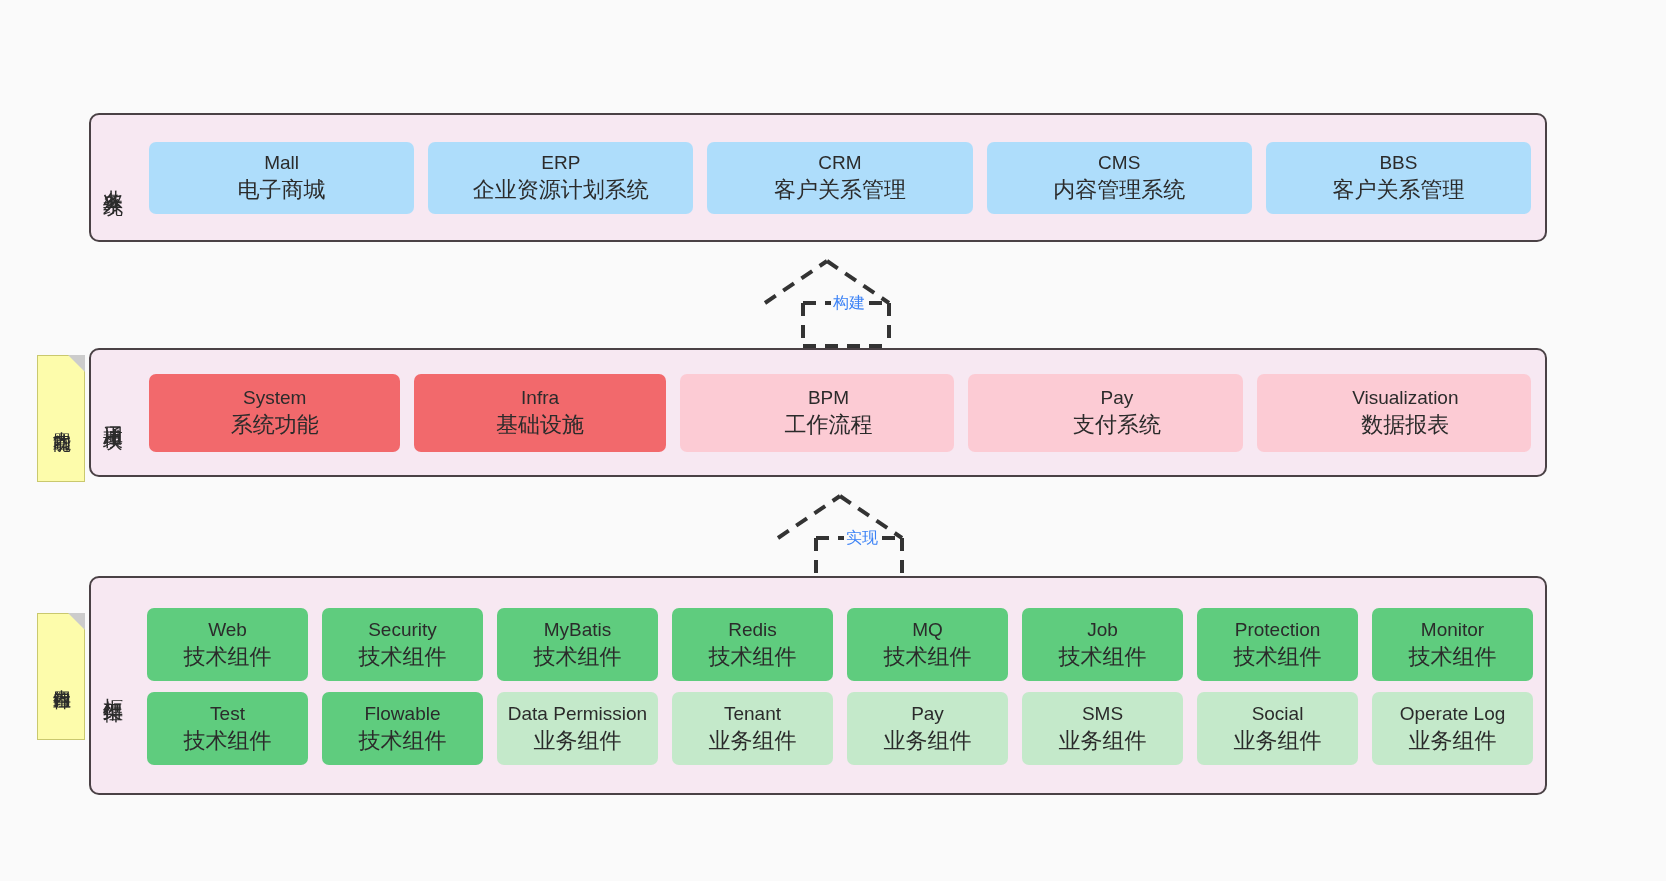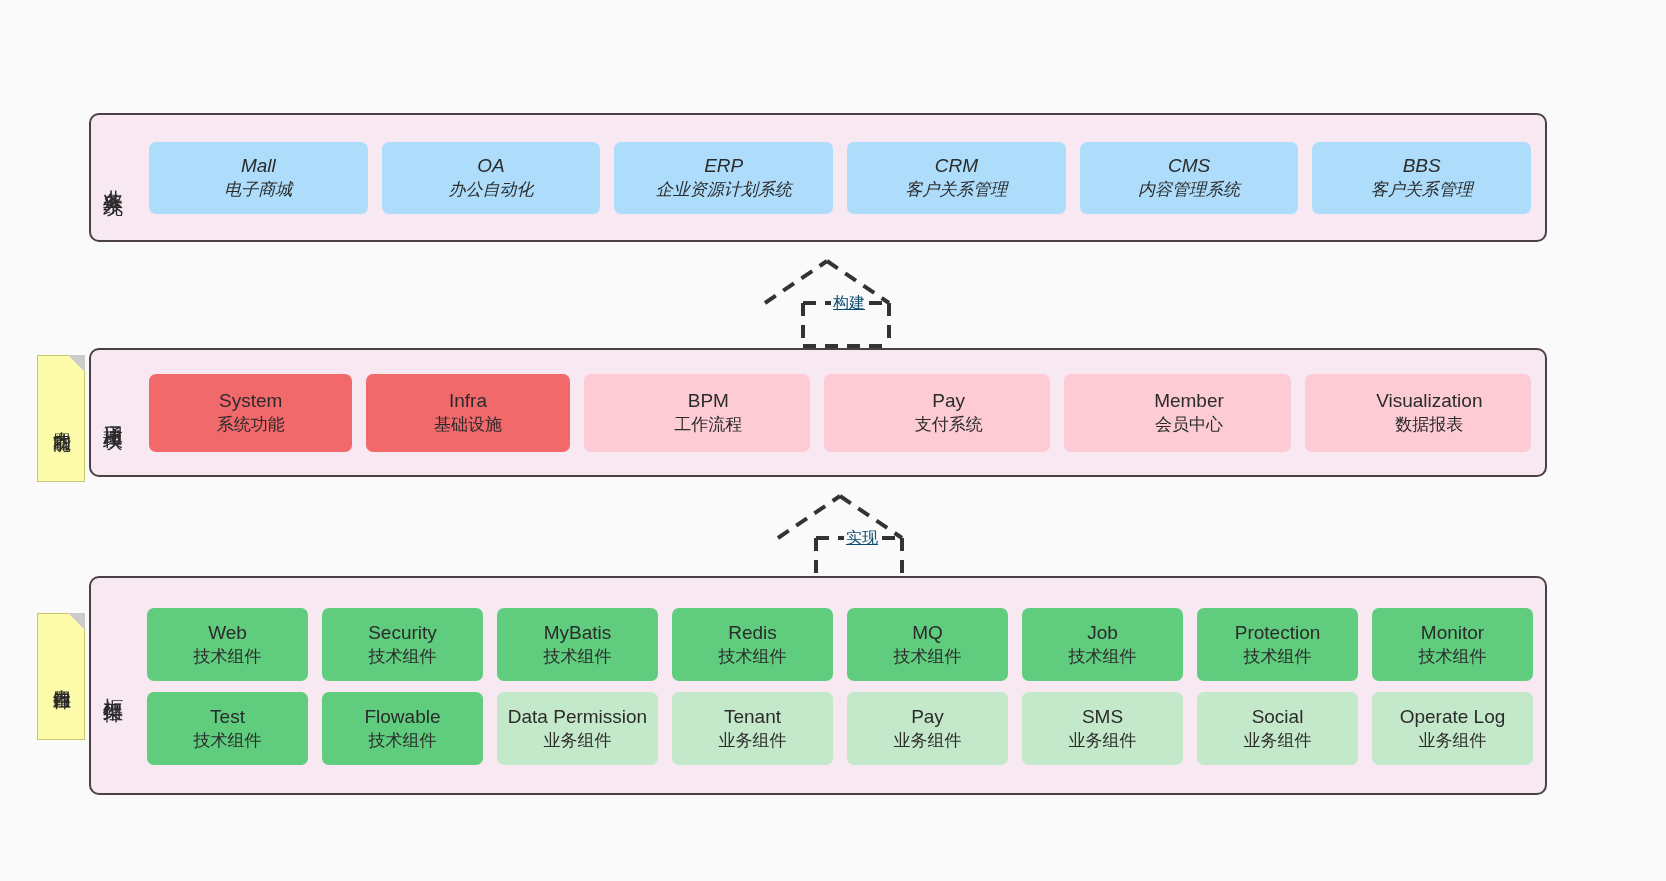--- a/index.html
+++ b/index.html
@@ -58,40 +58,39 @@
     text-align: center;
     color: #2b2b2b;
     line-height: 1.28;
     padding: 4px 6px;
   }
   .card .en {
     font-size: 19px;
     white-space: normal;
   }
   .card .cn {
-    font-size: 17px;
+    font-size: 22px;
   }
 
   .c-blue   { background: #aeddfb; }
   .c-red    { background: #f2696c; }
   .c-pink   { background: #fccbd4; padding-left: 29px; }
   .c-green  { background: #5fcc7e; }
   .c-lgreen { background: #c4e9ca; }
 
   
   #layer-business {
     left: 89px;
     top: 113px;
     width: 1458px;
     height: 129px;
   }
   #layer-business .layer-body {
     justify-content: space-between;
     gap: 14px;
-    font-style: italic;
   }
   #layer-business .card {
     flex: 1 1 0;
     height: 72px;
   }
 
   
   #layer-modules {
     left: 89px;
     top: 348px;
@@ -179,49 +178,44 @@
     position: absolute;
     left: 0;
     top: 0;
     overflow: visible;
   }
   .connector .conn-label {
     position: absolute;
     left: 76px;
     top: 38px;
     font-size: 16px;
-    color: #0c4a6e;
+    color: #3b82f6;
     background: #fafafa;
     padding: 0 2px;
     white-space: nowrap;
     user-select: none;
-    text-decoration: underline;
   }
   #connector-build {
     left: 755px;
     top: 255px;
   }
   #connector-implement {
     left: 768px;
     top: 490px;
   }
 </style>
 </head>
 <body>
 
 <div class="layer" id="layer-business">
   <div class="layer-title">业务系统</div>
   <div class="layer-body">
     <div class="card c-blue">
       <span class="en">Mall</span>
       <span class="cn">电子商城</span>
-    </div>
-    <div class="card c-blue">
-      <span class="en">OA</span>
-      <span class="cn">办公自动化</span>
     </div>
     <div class="card c-blue">
       <span class="en">ERP</span>
       <span class="cn">企业资源计划系统</span>
     </div>
     <div class="card c-blue">
       <span class="en">CRM</span>
       <span class="cn">客户关系管理</span>
     </div>
     <div class="card c-blue">
@@ -266,24 +260,20 @@
     </div>
     <div class="card c-pink">
       <span class="en">BPM</span>
       <span class="cn">工作流程</span>
     </div>
     <div class="card c-pink">
       <span class="en">Pay</span>
       <span class="cn">支付系统</span>
     </div>
     <div class="card c-pink">
-      <span class="en">Member</span>
-      <span class="cn">会员中心</span>
-    </div>
-    <div class="card c-pink">
       <span class="en">Visualization</span>
       <span class="cn">数据报表</span>
     </div>
   </div>
 </div>
 
 <div class="connector" id="connector-implement">
   <svg width="170" height="95" viewBox="0 0 170 95" aria-hidden="true">
     <g fill="none" stroke="#333333" stroke-width="4" stroke-dasharray="13 9">
       <path d="M10 48 L72 6"></path>

